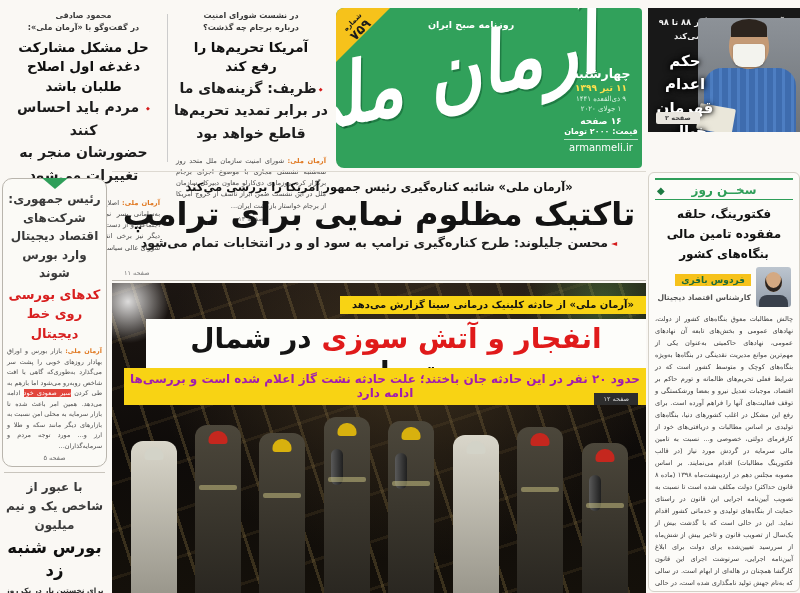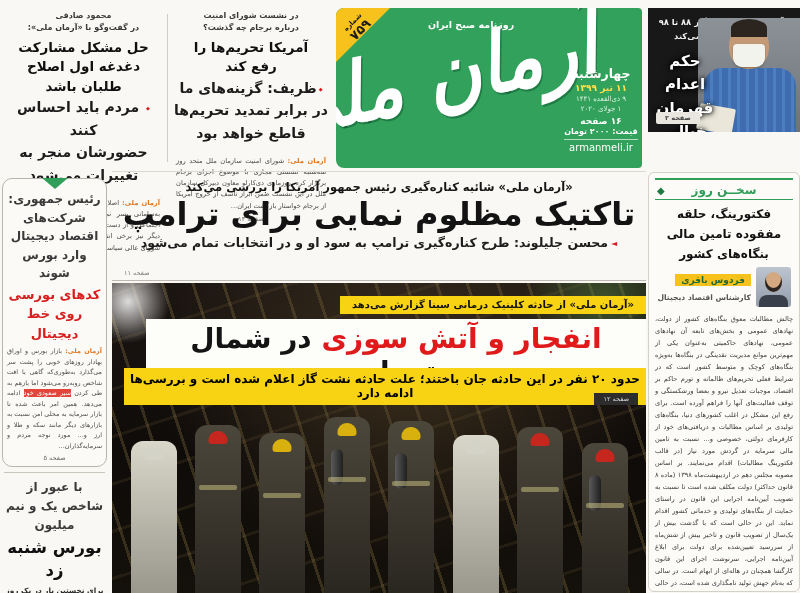--- a/index.html
+++ b/index.html
@@ -81,21 +81,21 @@
       repeating-linear-gradient(72deg, rgba(0,0,0,0) 0 26px, rgba(195,165,95,.22) 26px 29px),
       repeating-linear-gradient(-18deg, rgba(0,0,0,0) 0 42px, rgba(130,105,60,.16) 42px 45px),
       linear-gradient(#1c1612,#0e0b09 55%,#14100a);}
   .fire-kicker{position:absolute;right:0;top:13px;background:#f8d314;color:#111;
     font-size:10px;font-weight:bold;padding:3px 12px 4px;z-index:4;}
   .fire-headline{position:absolute;right:0;top:36px;width:500px;background:#fdfdfa;
     text-align:center;font-size:28px;font-weight:bold;padding:3px 8px 7px;z-index:4;letter-spacing:-1px;}
   .fire-red{color:#e01a1a;}
   .fire-black{color:#141414;}
   .fire-sub{position:absolute;right:0;top:85px;width:522px;background:#f8d314;text-align:center;
-    font-size:12px;font-weight:bold;color:#000000;padding:4px 6px 5px;z-index:4;}
+    font-size:12px;font-weight:bold;color:#a21caf;padding:4px 6px 5px;z-index:4;}
   .fire-page{position:absolute;right:8px;top:110px;background:#2d2d2d;color:#ddd;
     font-size:6.5px;padding:2px 9px;z-index:4;}
   .crew{position:absolute;bottom:0;left:0;right:0;height:178px;display:flex;
     justify-content:space-evenly;align-items:flex-end;z-index:2;}
   .ff{position:relative;width:46px;border-radius:12px 12px 0 0;
     background:linear-gradient(#4c473b,#2a2721);}
   .ff::after{content:"";position:absolute;left:4px;right:4px;top:60px;height:5px;
     background:rgba(225,215,145,.45);border-radius:2px;}
   .ff .helmet{position:absolute;top:6px;left:50%;transform:translateX(-50%);
     width:19px;height:13px;border-radius:9px 9px 3px 3px;}

